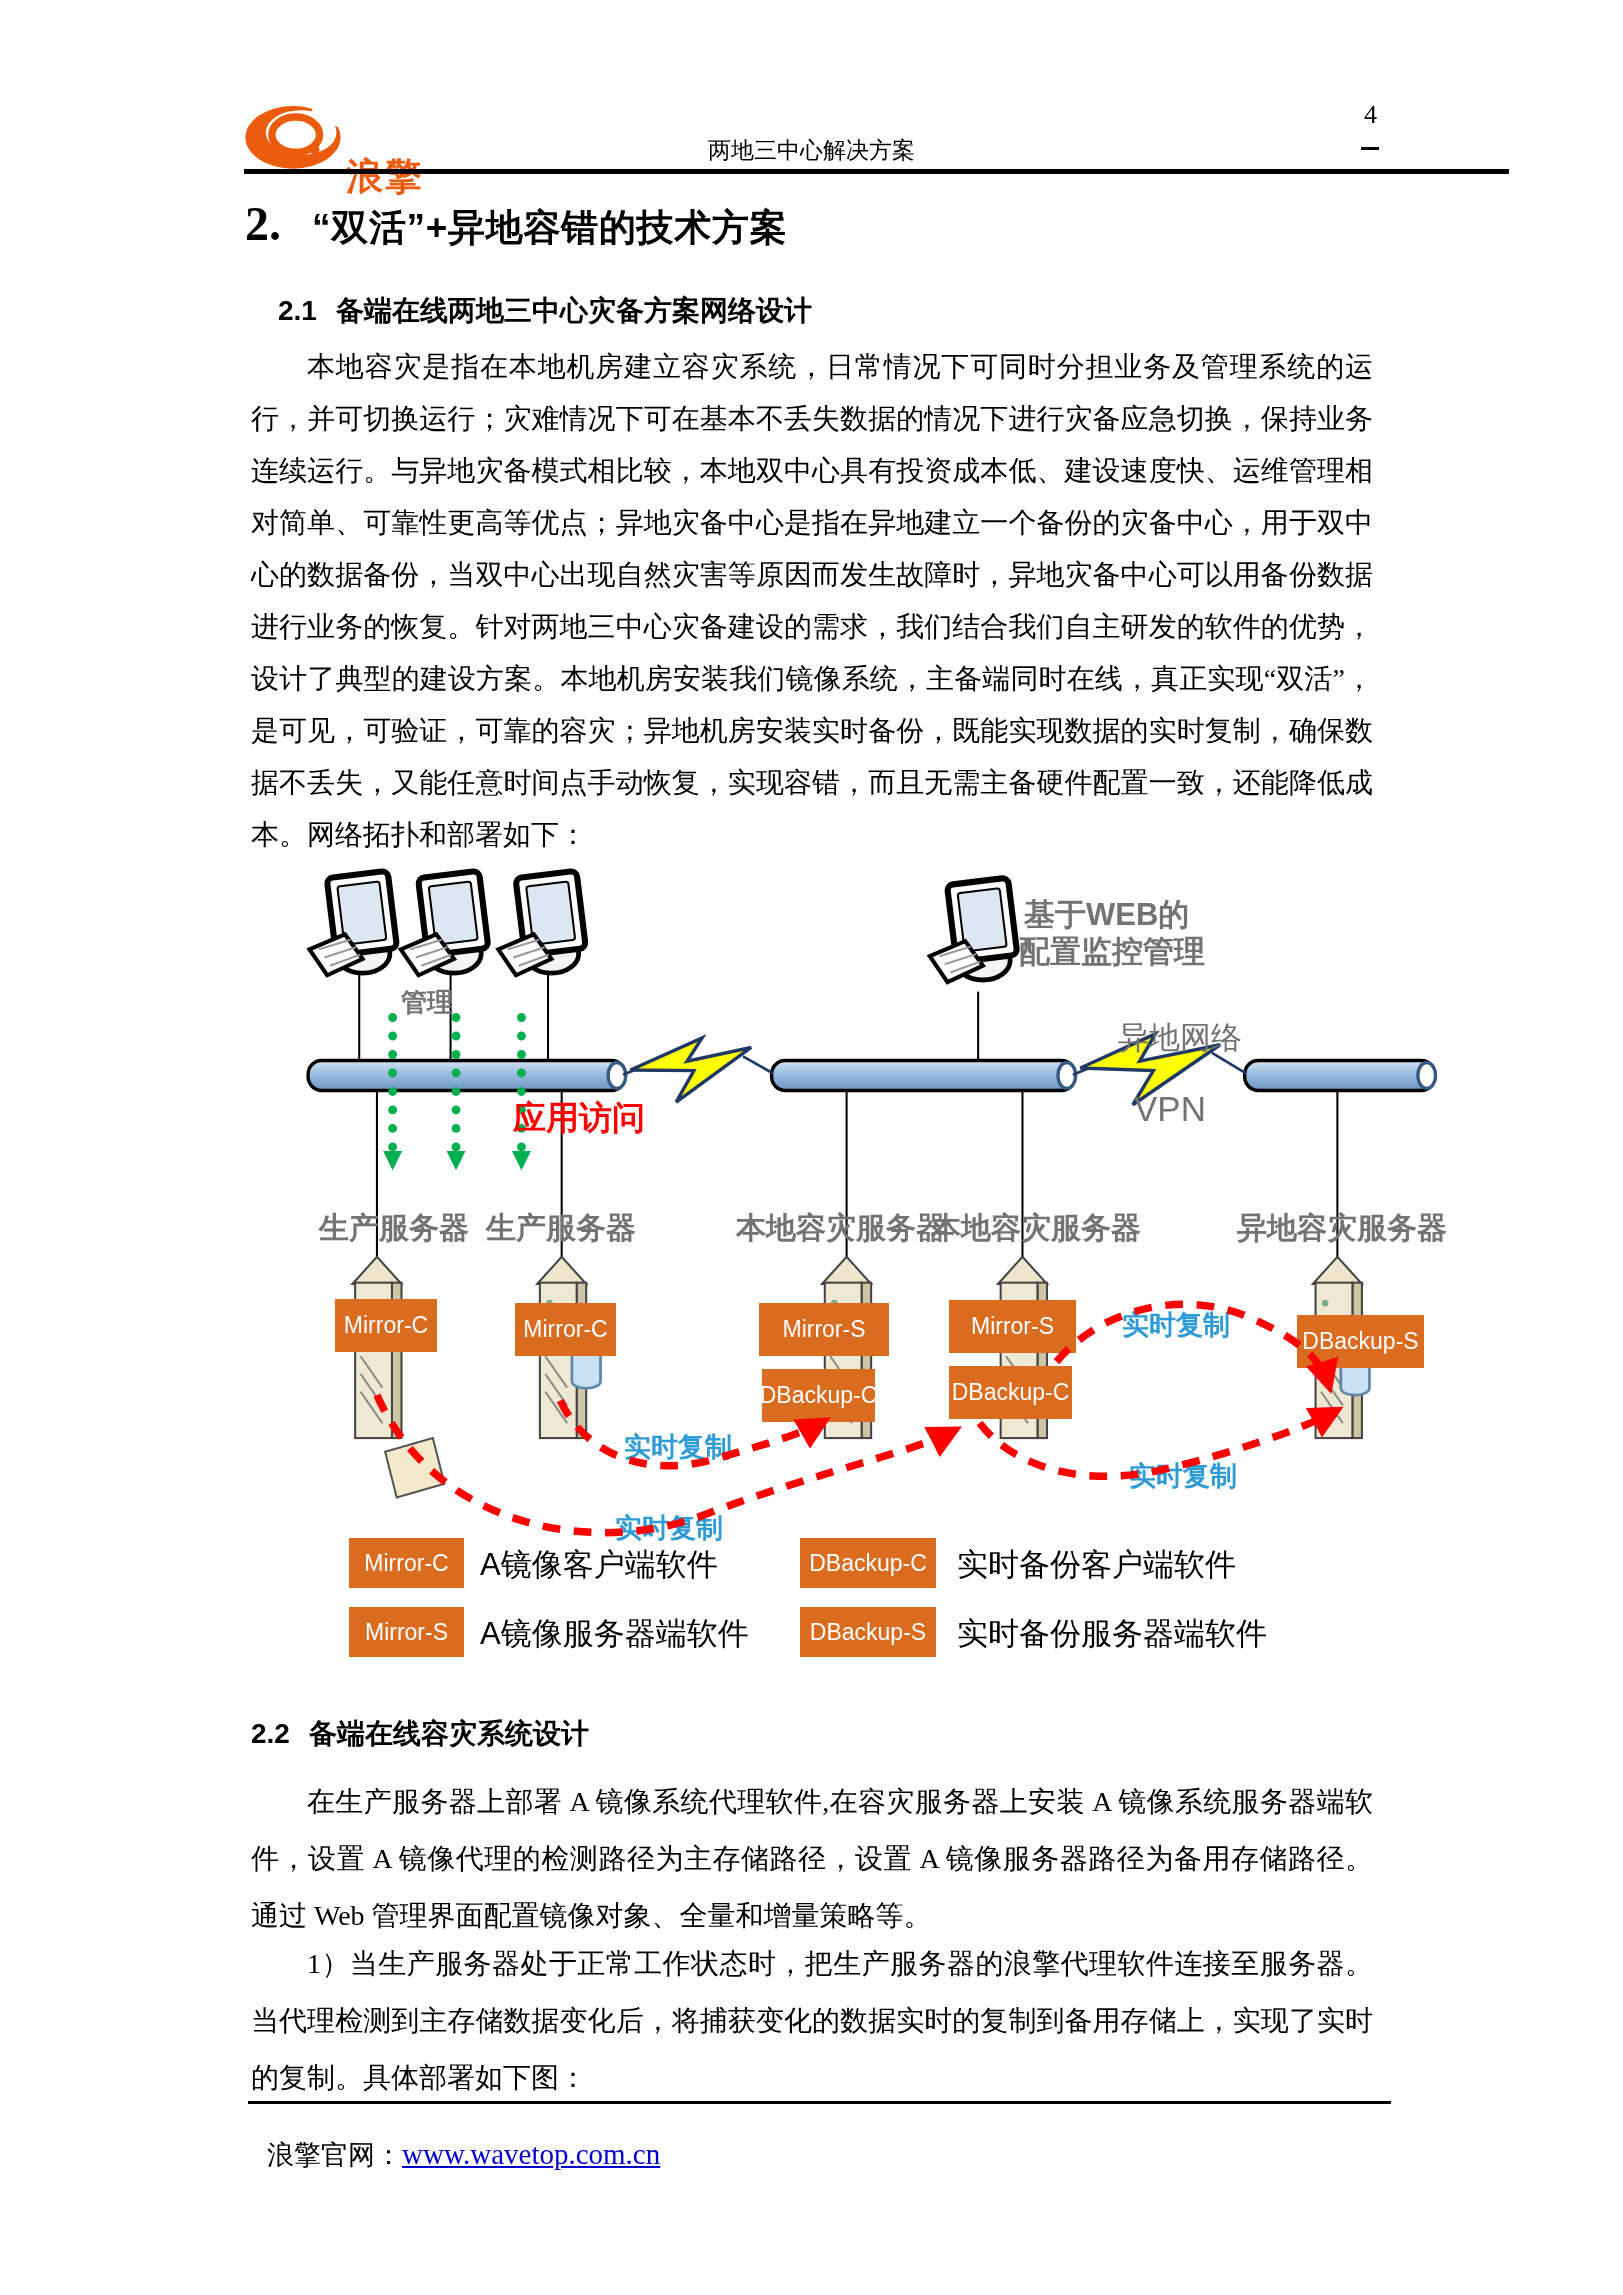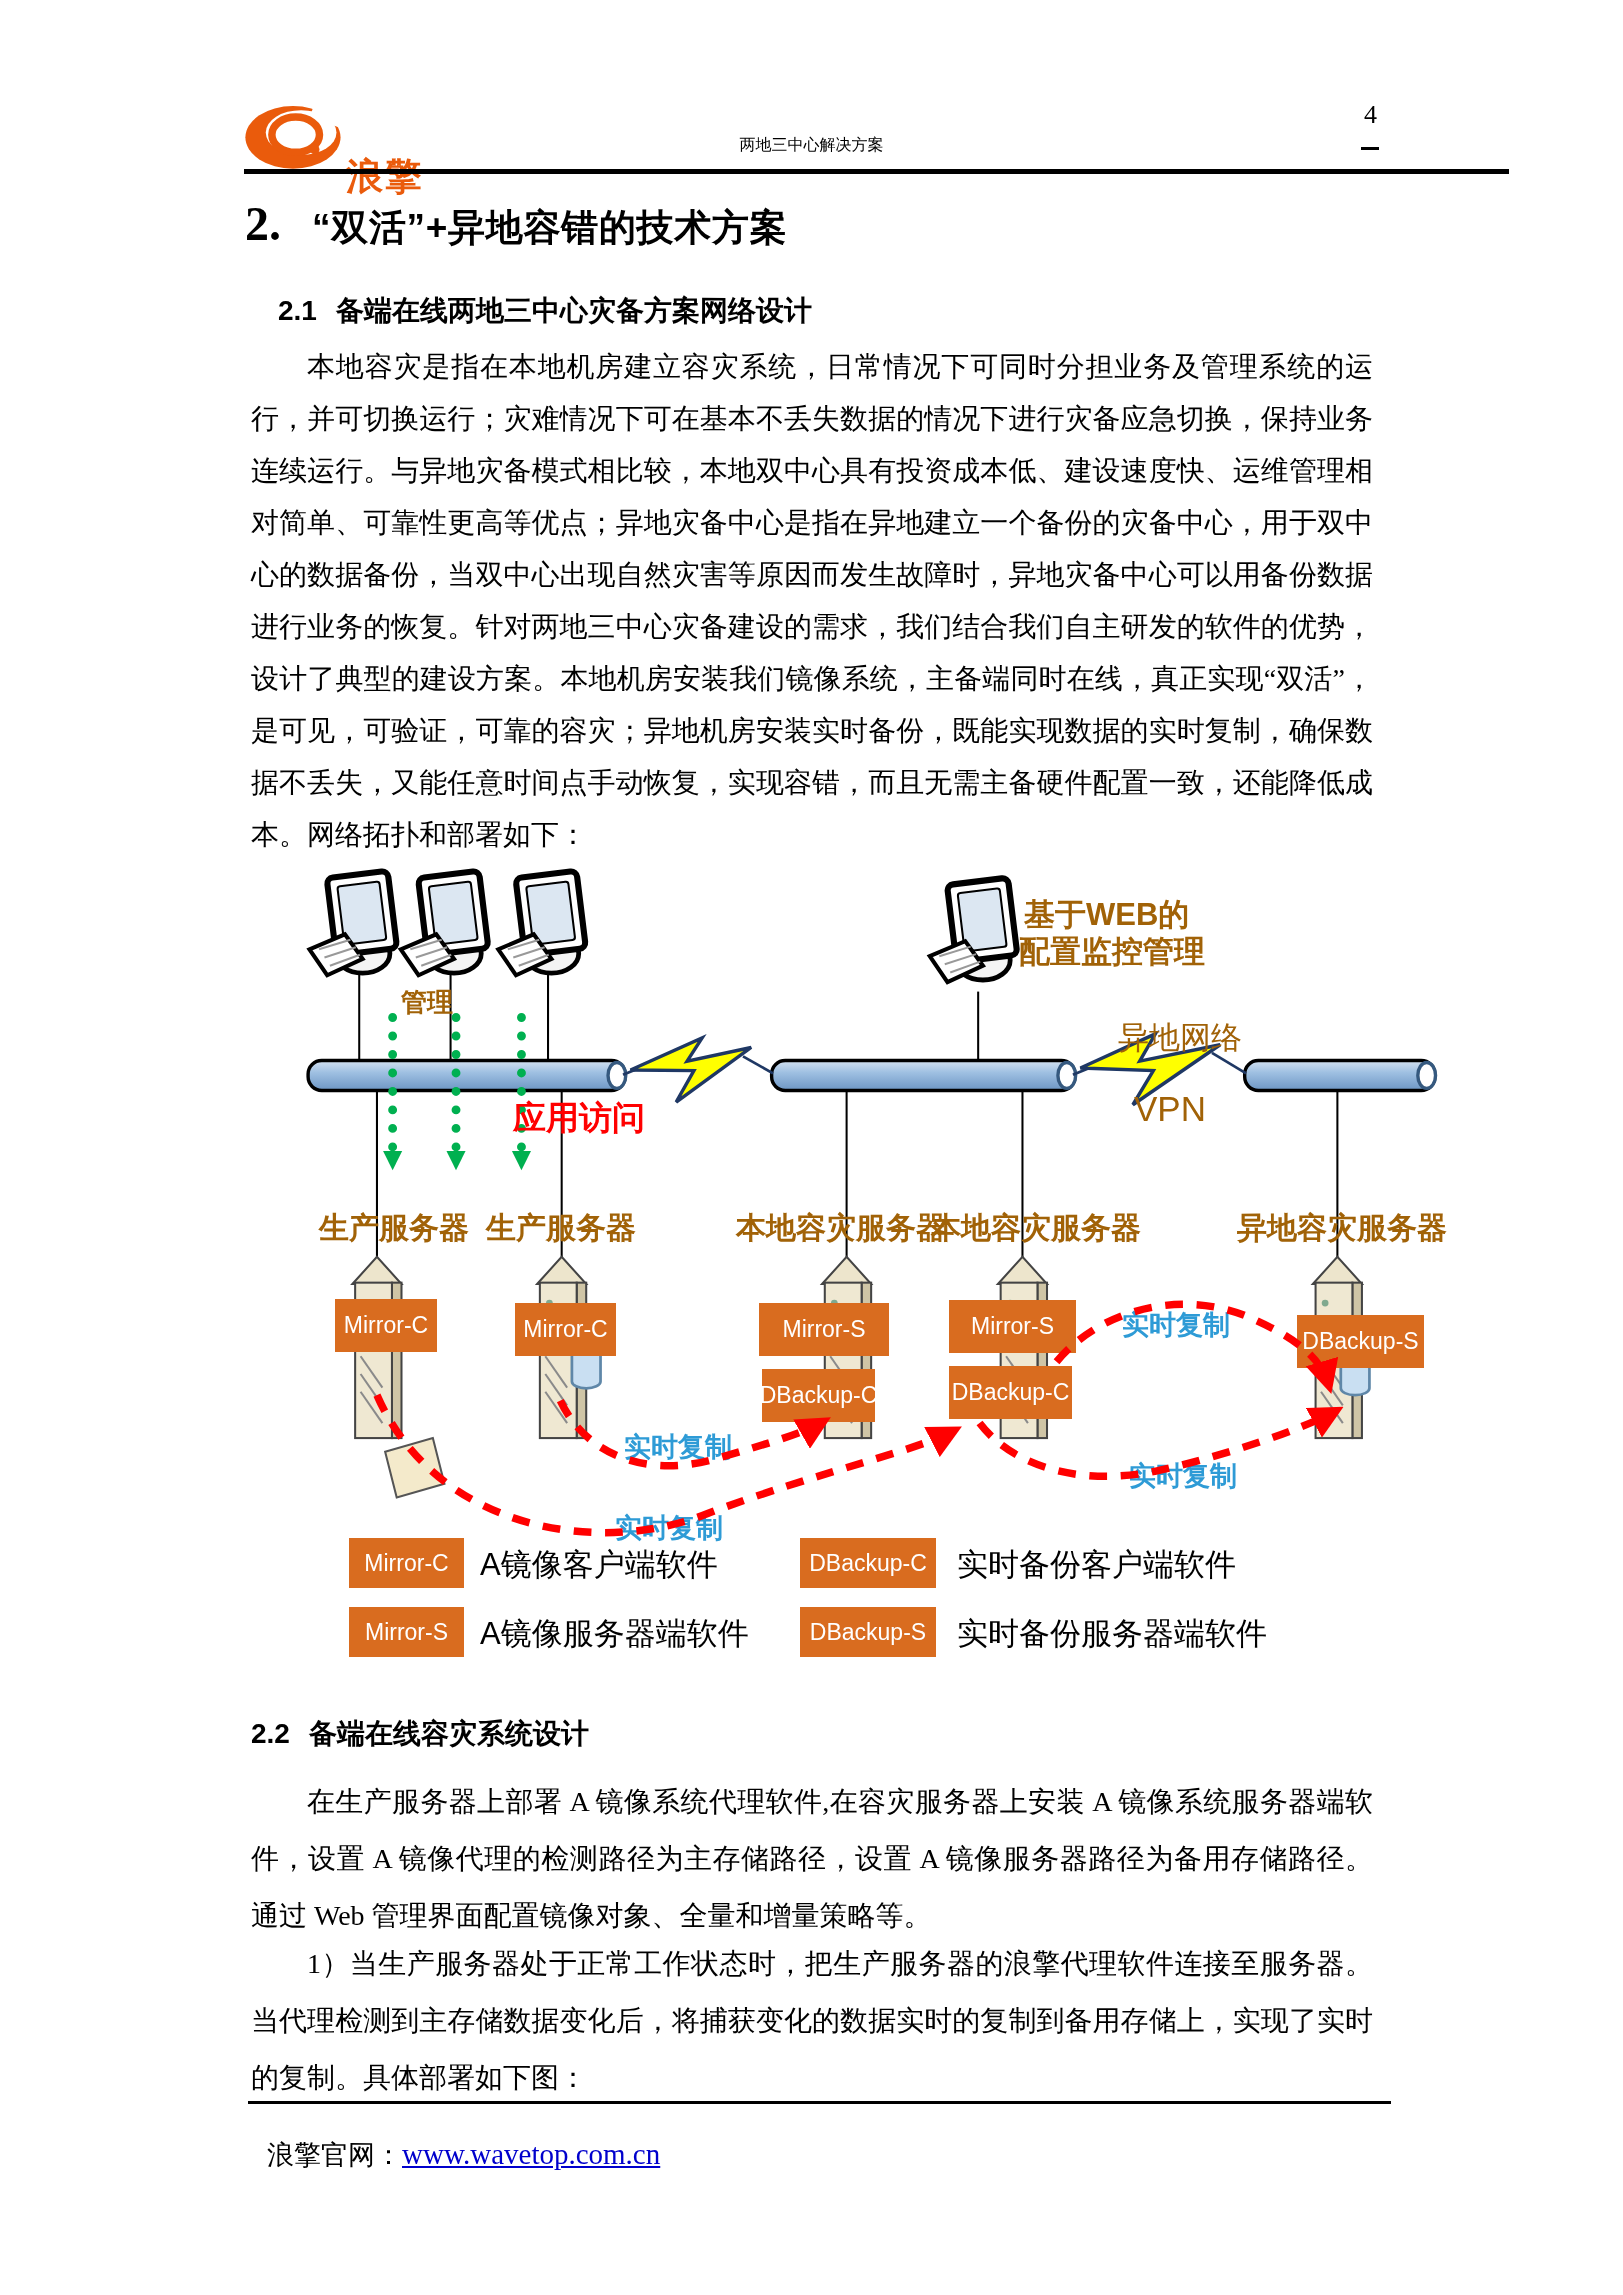--- a/index.html
+++ b/index.html
@@ -9,34 +9,34 @@
     --red:#FF0000;
     --green:#00B050;
     --link:#0000CC;
   }
   *{margin:0;padding:0;box-sizing:border-box;}
   body{background:#888;font-family:"Liberation Serif",serif;}
   .page{position:relative;width:1623px;height:2295px;background:#ffffff;overflow:hidden;margin:0 auto;}
   .abs{position:absolute;}
   
   .logo-text{font-family:"Liberation Sans",sans-serif;font-weight:900;color:var(--logo-orange);font-size:37px;letter-spacing:1.4px;margin-top:37px;}
-  .doc-title{width:100%;text-align:center;font-size:16px;color:#000;}
+  .doc-title{width:100%;text-align:center;font-size:23px;color:#000;}
   .page-num{font-size:26px;color:#000;}
   .page-num-dash{width:17.7px;height:3.4px;background:#000;}
   .header-rule{height:4.8px;background:#000;}
   
   .h2-row{display:flex;align-items:baseline;gap:31px;}
   .h2-num{font-family:"Liberation Serif",serif;font-weight:700;font-size:48px;}
   .h2-title{font-family:"Liberation Sans",sans-serif;font-weight:700;font-size:37px;letter-spacing:0.7px;}
   .h3-row{display:flex;align-items:baseline;gap:19px;font-family:"Liberation Sans",sans-serif;font-weight:700;font-size:28px;}
   
   .para{font-size:28px;line-height:57px;text-align:justify;text-indent:2em;color:#000;}
   .p21{line-height:52px;}
   
-  .dlabel{font-family:"Liberation Sans",sans-serif;color:#a16207;white-space:nowrap;}
+  .dlabel{font-family:"Liberation Sans",sans-serif;color:#737373;white-space:nowrap;}
   .mgmt{font-size:26px;font-weight:700;}
   .weblab{font-size:31px;font-weight:600;}
   .netlab{font-size:31px;font-weight:500;}
   .vpn{font-size:35px;font-weight:500;}
   .appaccess{font-size:33px;font-weight:800;color:var(--red);}
   .srvlabel{font-size:30px;font-weight:600;transform:translateX(-50%);}
   .swbox{background:var(--orange);color:#fff;font-family:"Liberation Sans",sans-serif;font-size:23px;display:flex;align-items:center;justify-content:center;white-space:nowrap;}
   .repl{font-size:27px;font-weight:700;color:var(--rep-blue);font-family:"Liberation Sans",sans-serif;white-space:nowrap;}
   .legend-desc{font-family:"Liberation Sans",sans-serif;font-size:31px;font-weight:500;white-space:nowrap;}
   

